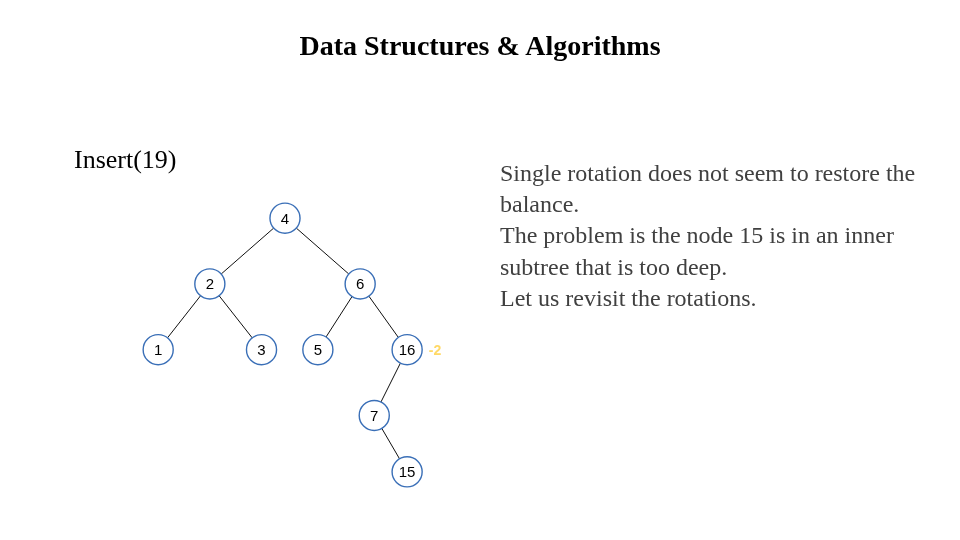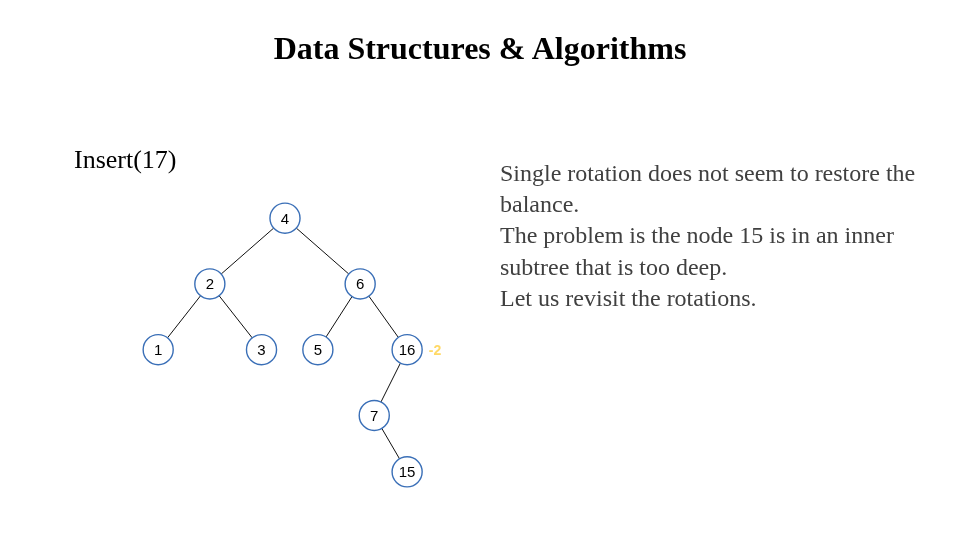--- a/index.html
+++ b/index.html
@@ -11,21 +11,21 @@
     font-family: "Times New Roman", Times, serif;
     overflow: hidden;
     position: relative;
   }
   .title {
     position: absolute;
     top: 30px;
     left: 0;
     width: 960px;
     text-align: center;
-    font-size: 32px;
+    font-size: 28px;
     font-weight: bold;
     color: #000;
   }
   .insert-label {
     position: absolute;
     top: 145px;
     left: 74px;
     font-size: 26px;
     color: #000;
   }
@@ -67,21 +67,21 @@
     fill: #ffd966;
     text-anchor: start;
     dominant-baseline: central;
     font-weight: bold;
   }
 </style>
 </head>
 <body>
 
 <div class="title">Data Structures &amp; Algorithms</div>
-<div class="insert-label">Insert(17)</div>
+<div class="insert-label">Insert(19)</div>
 <div class="body-text" id="body-text">Single rotation does not seem to restore the balance.<br>The problem is the node 15 is in an inner subtree that is too deep.<br>Let us revisit the rotations.</div>
 
 <svg class="tree" viewBox="0 0 430 330">
   <g id="edges-group">
       <line x1="202.95877288468995" y1="40.53607372589629" x2="147.04122711531005" y2="89.46392627410371" class="edge"></line>
       <line x1="227.04122711531005" y1="40.53607372589629" x2="282.95877288468995" y2="89.46392627410371" class="edge"></line>
       <line x1="125.11485516908954" y1="112.58109342115876" x2="89.88514483091046" y2="157.41890657884124" class="edge"></line>
       <line x1="144.88514483091046" y1="112.58109342115876" x2="180.11485516908954" y2="157.41890657884124" class="edge"></line>
       <line x1="286.347878538984" y1="113.45885560602485" x2="258.652121461016" y2="156.54114439397515" class="edge"></line>
       <line x1="304.2998110995055" y1="113.01973553930776" x2="335.7001889004945" y2="156.98026446069224" class="edge"></line>

